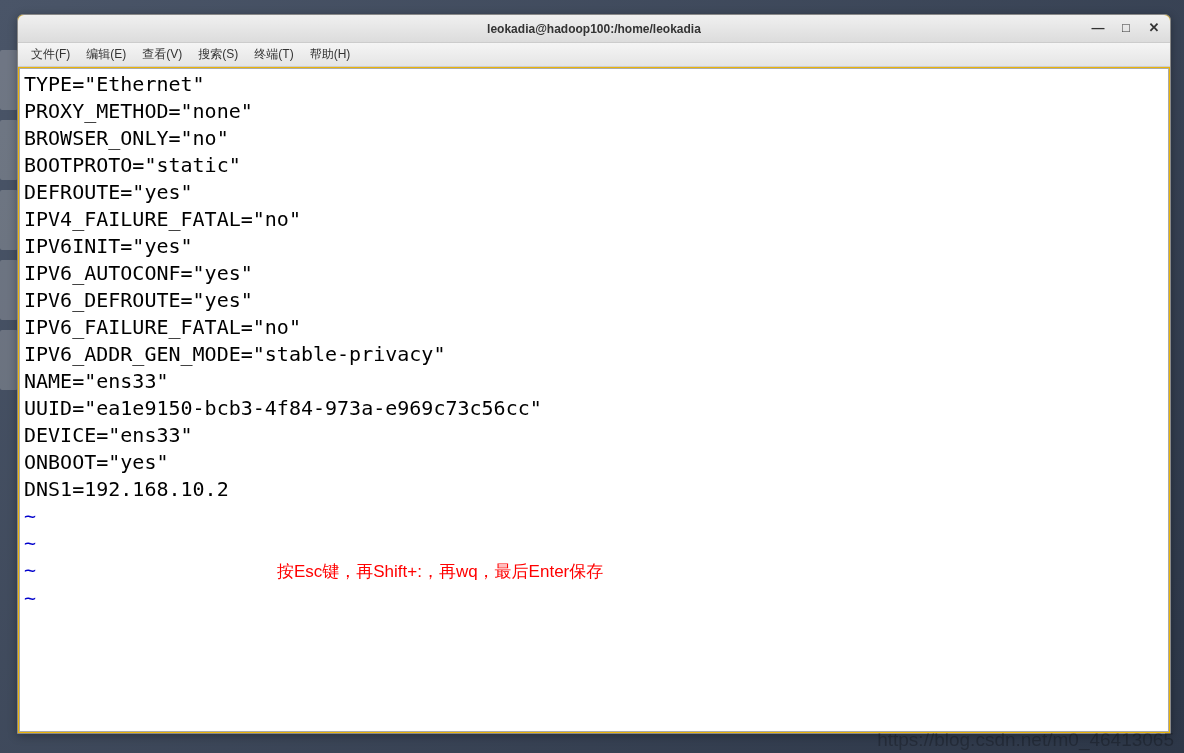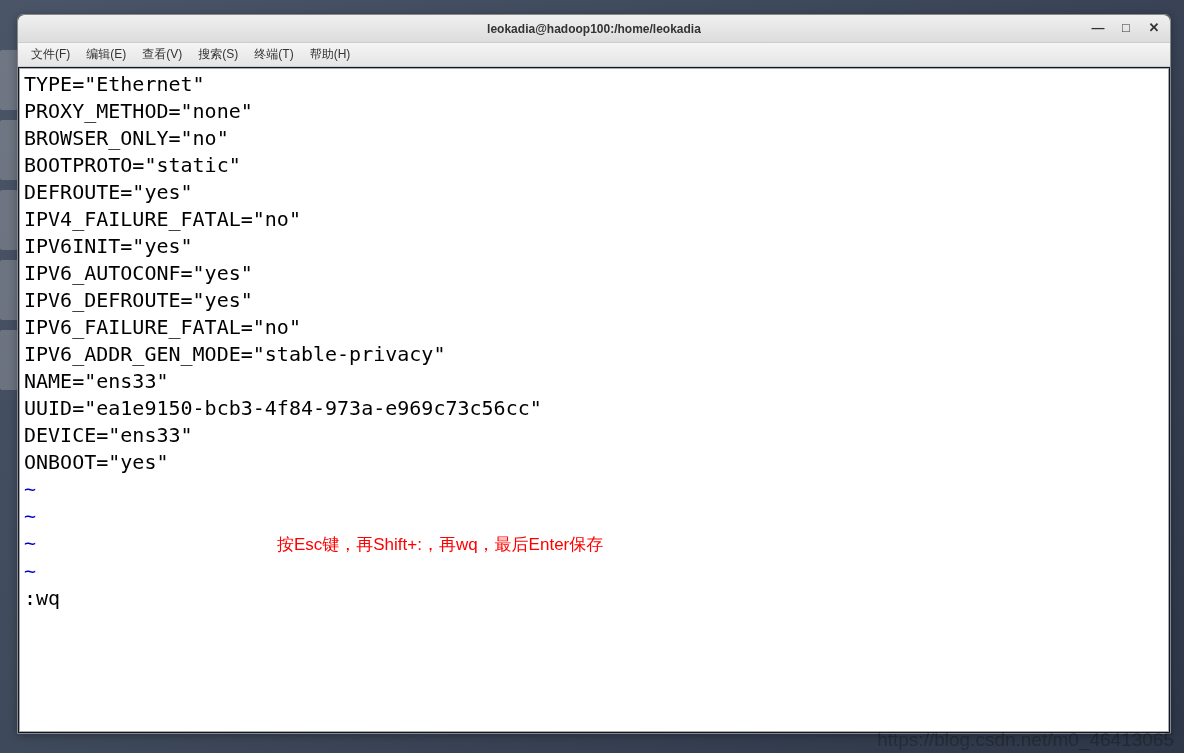--- a/index.html
+++ b/index.html
@@ -28,21 +28,21 @@
   margin-bottom: 10px;
   background: rgba(200,200,200,0.3);
   border-radius: 2px;
 }
 .window {
   position: absolute;
   left: 17px;
   top: 14px;
   width: 1154px;
   height: 720px;
-  background: #0f172a;
+  background: #eab308;
   border: 1px solid #888;
   border-radius: 6px 6px 0 0;
   box-shadow: 0 2px 10px rgba(0,0,0,0.3);
   display: flex;
   flex-direction: column;
 }
 .titlebar {
   height: 28px;
   background: linear-gradient(#f0f0f0, #dcdcdc);
   border-bottom: 1px solid #ccc;
@@ -163,21 +163,21 @@
     <div class="terminal-line">IPV6INIT="yes"</div>
     <div class="terminal-line">IPV6_AUTOCONF="yes"</div>
     <div class="terminal-line">IPV6_DEFROUTE="yes"</div>
     <div class="terminal-line">IPV6_FAILURE_FATAL="no"</div>
     <div class="terminal-line">IPV6_ADDR_GEN_MODE="stable-privacy"</div>
     <div class="terminal-line">NAME="ens33"</div>
     <div class="terminal-line">UUID="ea1e9150-bcb3-4f84-973a-e969c73c56cc"</div>
     <div class="terminal-line">DEVICE="ens33"</div>
     <div class="terminal-line">ONBOOT="yes"</div>
     <div class="terminal-line"></div>
+    <div class="terminal-line">DNS1=192.168.10.2</div>
     <div class="terminal-line tilde">~</div>
     <div class="terminal-line tilde">~</div>
     <div class="terminal-line"><span class="tilde">~</span><span>                    </span><span class="instruction">按Esc键，再Shift+:，再wq，最后Enter保存</span></div>
     <div class="terminal-line tilde">~</div>
-    <div class="command-line">:wq</div>
   </div>
 </div>
 
 <div class="watermark">https://blog.csdn.net/m0_46413065</div>
 
 </body></html>

